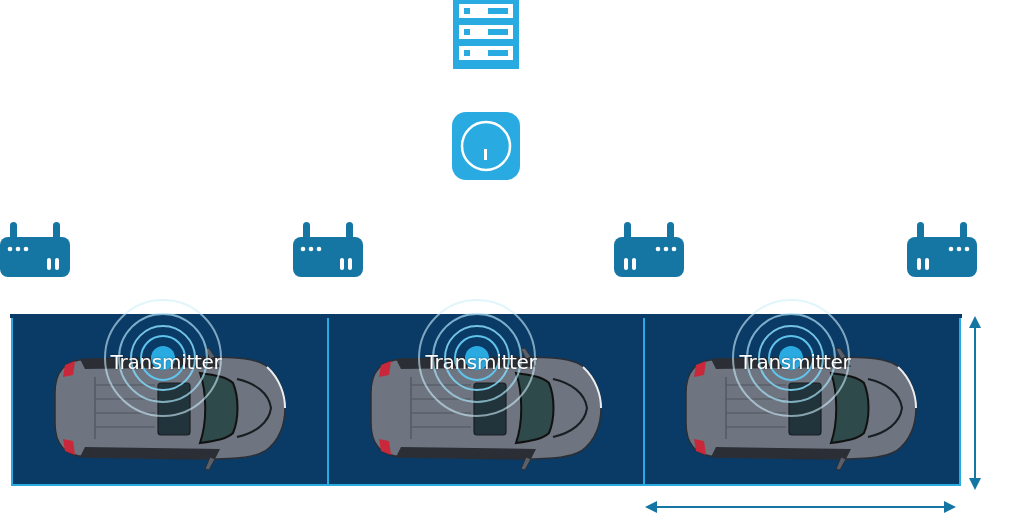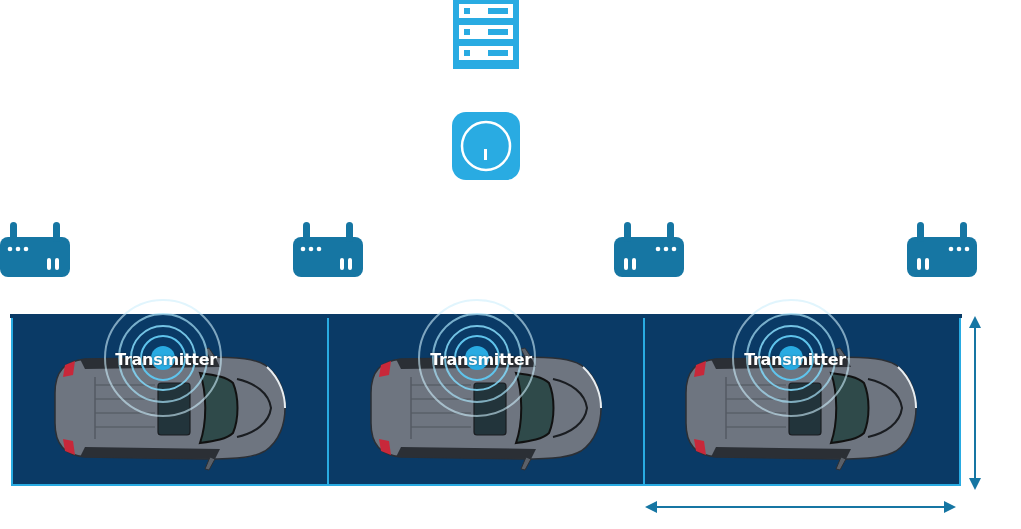--- a/index.html
+++ b/index.html
@@ -1,19 +1,19 @@
 <!DOCTYPE html>
 <html><head>
 <meta charset="utf-8">
 <style>
   html, body { margin:0; padding:0; background:#ffffff; }
   body { width:1021px; height:529px; position:relative; overflow:hidden;
          font-family:"DejaVu Sans", sans-serif; }
   #stage { position:absolute; left:0; top:0; width:1021px; height:529px; }
-  .tx-label { position:absolute; color:#ffffff; font-size:16px; font-weight:700;
+  .tx-label { position:absolute; color:#ffffff; font-size:20px; font-weight:400;
               letter-spacing:-0.3px; text-shadow:0 0 2px rgba(0,0,0,0.5);
               transform:translateX(-50%); white-space:nowrap;
               font-family:"DejaVu Sans", sans-serif; }
 </style>
 </head>
 <body>
 
 <svg id="stage" xmlns="http://www.w3.org/2000/svg" width="1021" height="529" viewBox="0 0 1021 529">
   <defs>
     <g id="suv">

